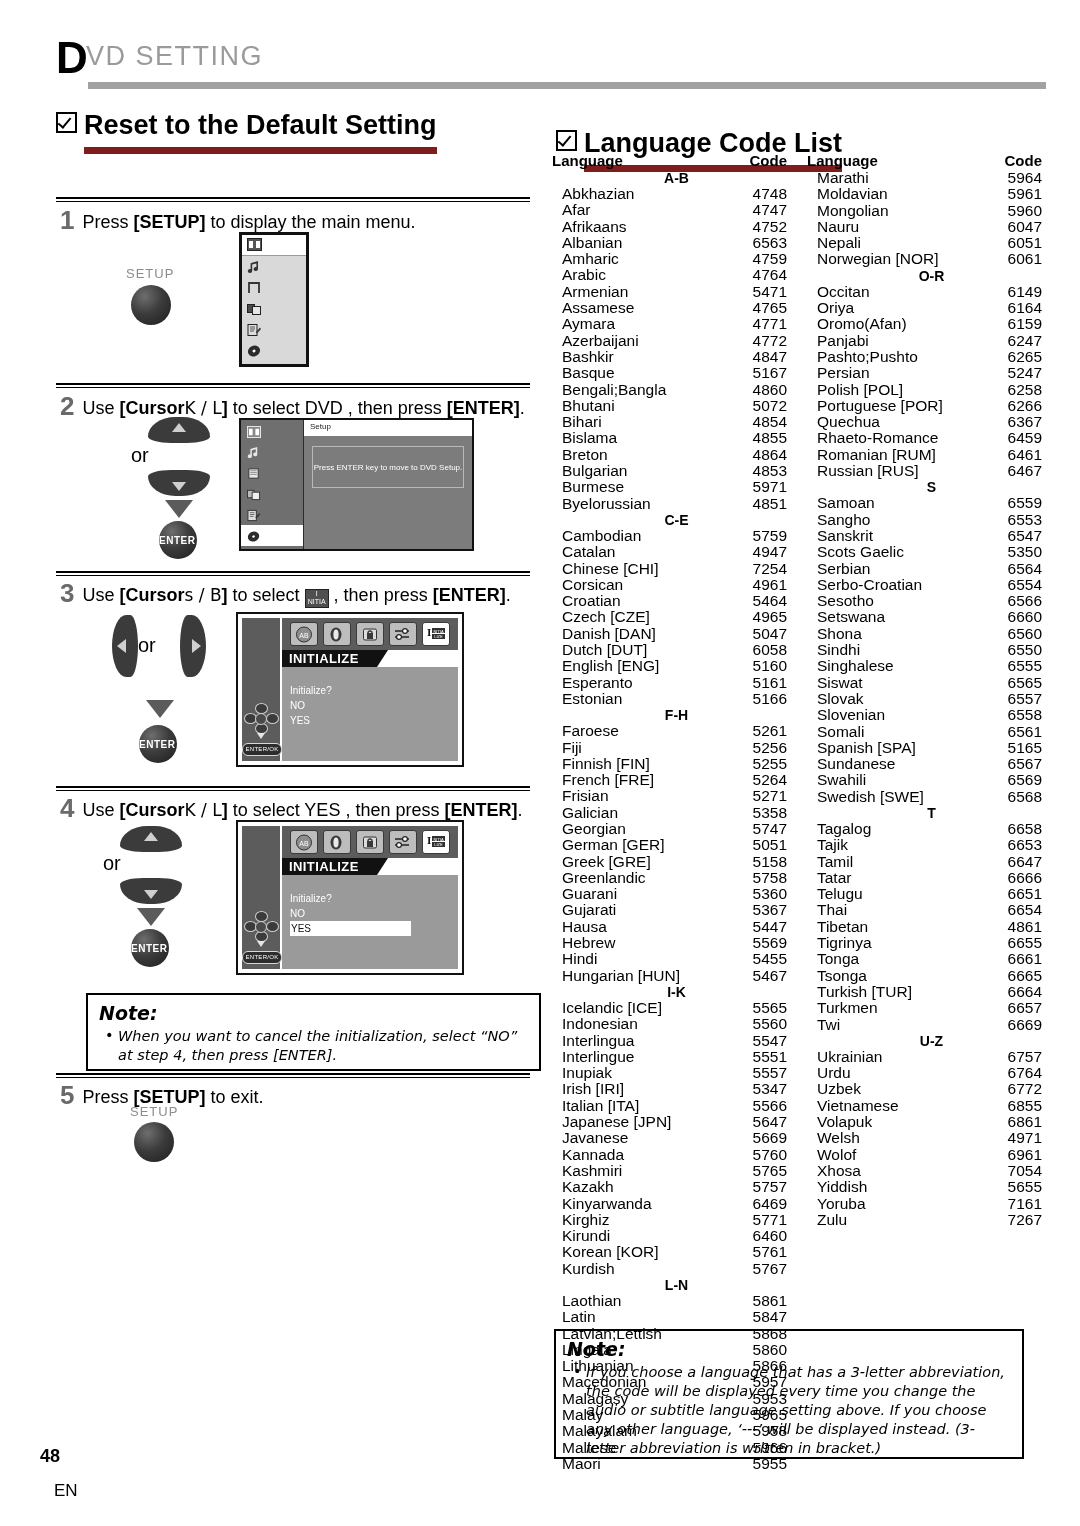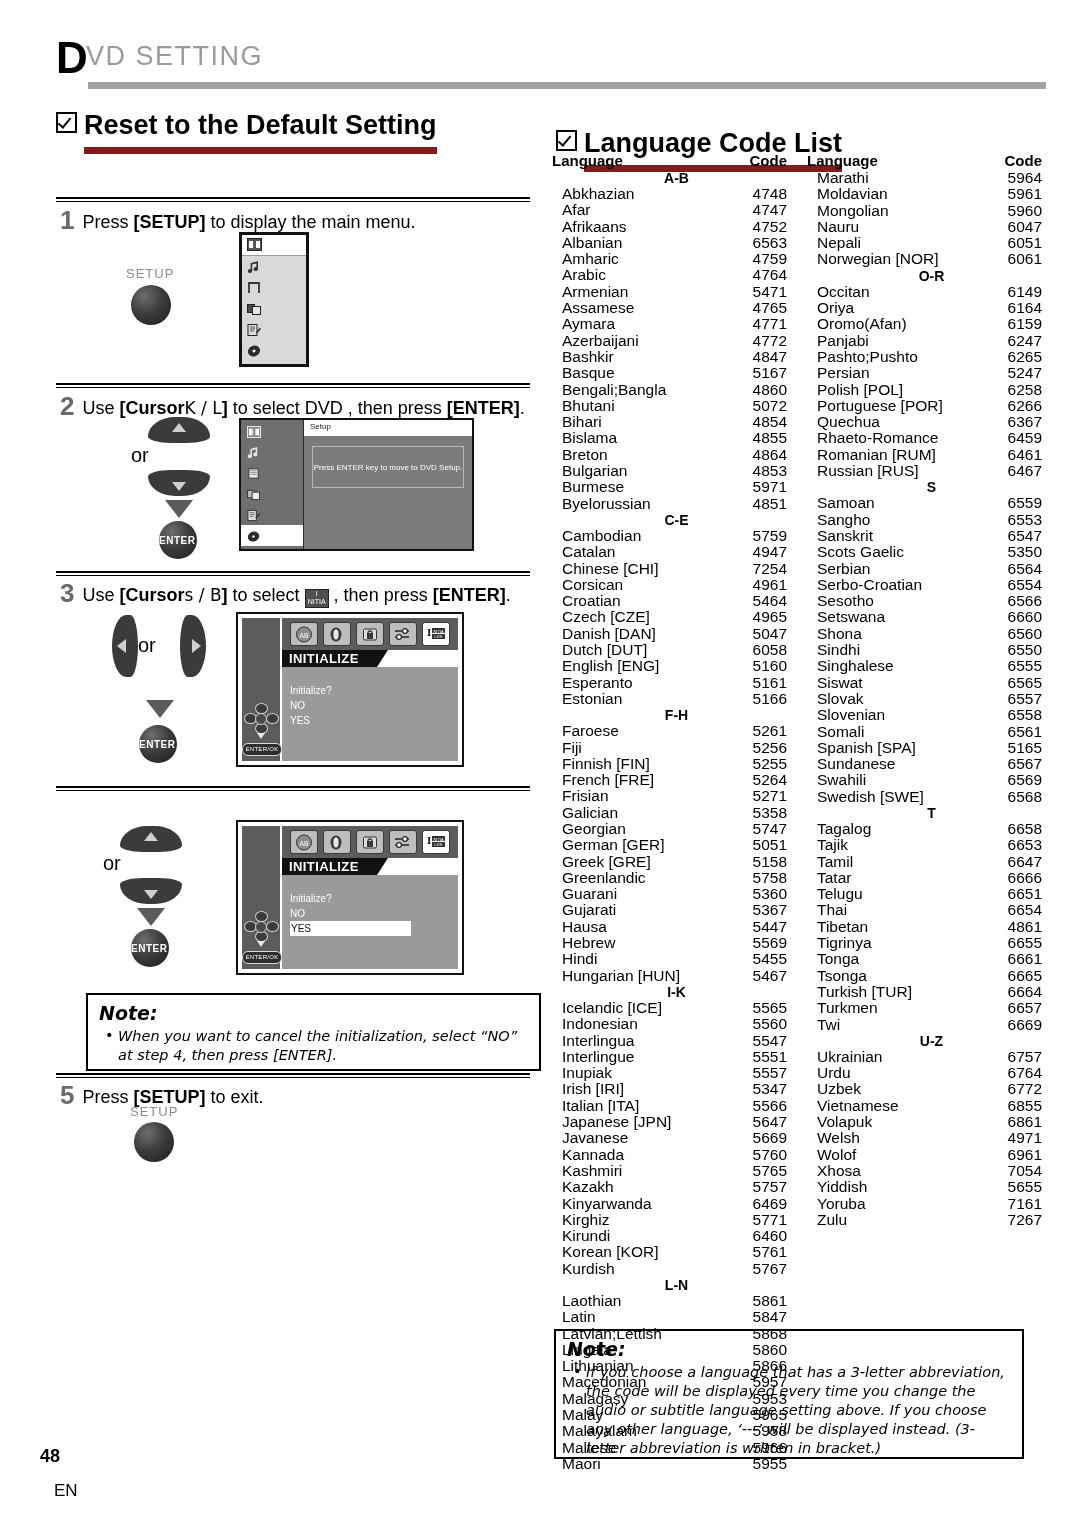--- a/index.html
+++ b/index.html
@@ -669,20 +669,23 @@
       <div class="caption">INITIALIZE</div>
       <div class="panel">
         <div>Initialize?</div>
         <div>NO</div>
         <div>YES</div>
       </div>
     </div>
   </div>
 
   <div class="step-rule" style="top:786px"></div>
+  <div class="step" style="top:793px">
+    <span class="num">4</span><span>Use </span><b>[Cursor</b><span class="kcode">K / L</span><b>]</b><span> to select  YES , then press </span><b>[ENTER]</b><span>.</span>
+  </div>
   <div class="rocker up" style="left:120px; top:826px">
       <span class="tri"></span>
     </div>
   <div class="or-text" style="left:103px; top:852px">or</div>
   <div class="rocker down" style="left:120px; top:878px">
       <span class="tri"></span>
     </div>
   <div class="arrow-down-grey" style="left:137px; top:908px"></div>
   <div class="btn-round" style="left:131px; top:929px; width:38px; height:38px;"></div>
   <div class="btn-entertxt" style="left:131px; top:943px; width:38px;">ENTER</div>

